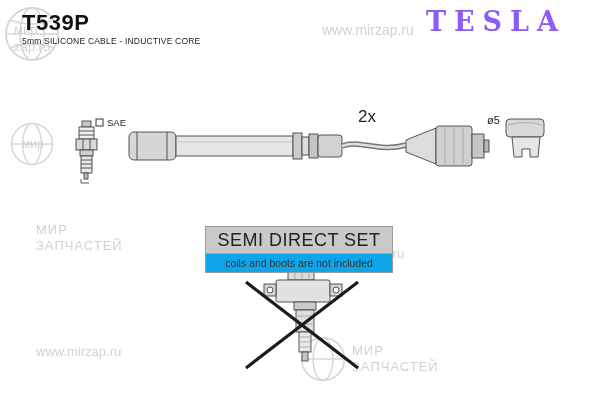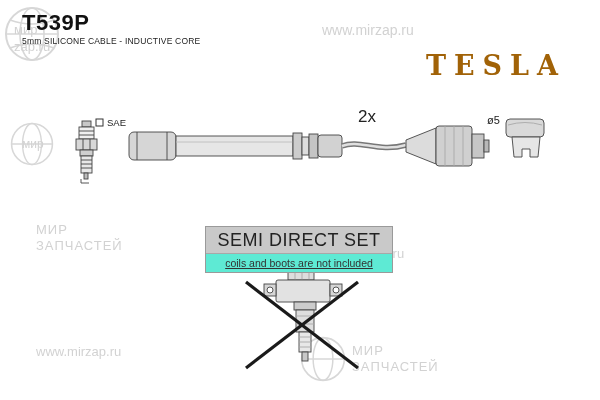--- a/index.html
+++ b/index.html
@@ -20,36 +20,36 @@
   .wm6{left:36px;top:344px;font-size:13px;}
   .wm7{left:300px;top:336px;font-size:13px;}
   .globe{display:block;}
   
   .part-info{position:absolute;left:22px;top:10px;z-index:3;}
   .part-number{font-size:22px;font-weight:bold;color:#111;letter-spacing:.5px;}
   .part-subtitle{font-size:8.5px;color:#222;margin-top:0;letter-spacing:.2px;}
   .brand{
     position:absolute;right:34px;top:6px;z-index:2;
     font-family:"DejaVu Serif",serif;font-weight:bold;
-    font-size:27px;letter-spacing:8px;color:#a16207;margin-top:44px;
+    font-size:27px;letter-spacing:8px;color:#8b5cf6;
   }
   
   .main-drawing{position:absolute;left:0;top:95px;z-index:2;}
   .coil-drawing{position:absolute;left:240px;top:264px;z-index:2;}
   .draw-label{font-family:"Liberation Sans",sans-serif;fill:#222;}
   
   .note-box{
     position:absolute;left:205px;top:226px;width:186px;z-index:3;
     border:1px solid #9a9a9a;text-align:center;background:#f2f2f2;
   }
   .note-title{
     background:#c9c9c9;color:#222;font-size:18px;letter-spacing:.5px;
     padding:3px 0 2px 0;border-bottom:1px solid #a8a8a8;
   }
-  .note-sub{font-size:10.5px;color:#333;padding:3px 0 3px 0;background:#5eead4;text-decoration:underline;}
+  .note-sub{font-size:10.5px;color:#333;padding:3px 0 3px 0;background:#0ea5e9;}
 </style>
 </head>
 <body>
 
 <div class="canvas">
 
   <div class="wm wm1">
     <svg class="globe" width="56" height="56" viewBox="0 0 56 56">
       <circle cx="28" cy="28" r="26" fill="none" stroke="#d7d7d7" stroke-width="2"></circle>
       <ellipse cx="28" cy="28" rx="12" ry="26" fill="none" stroke="#d7d7d7" stroke-width="1.6"></ellipse>

